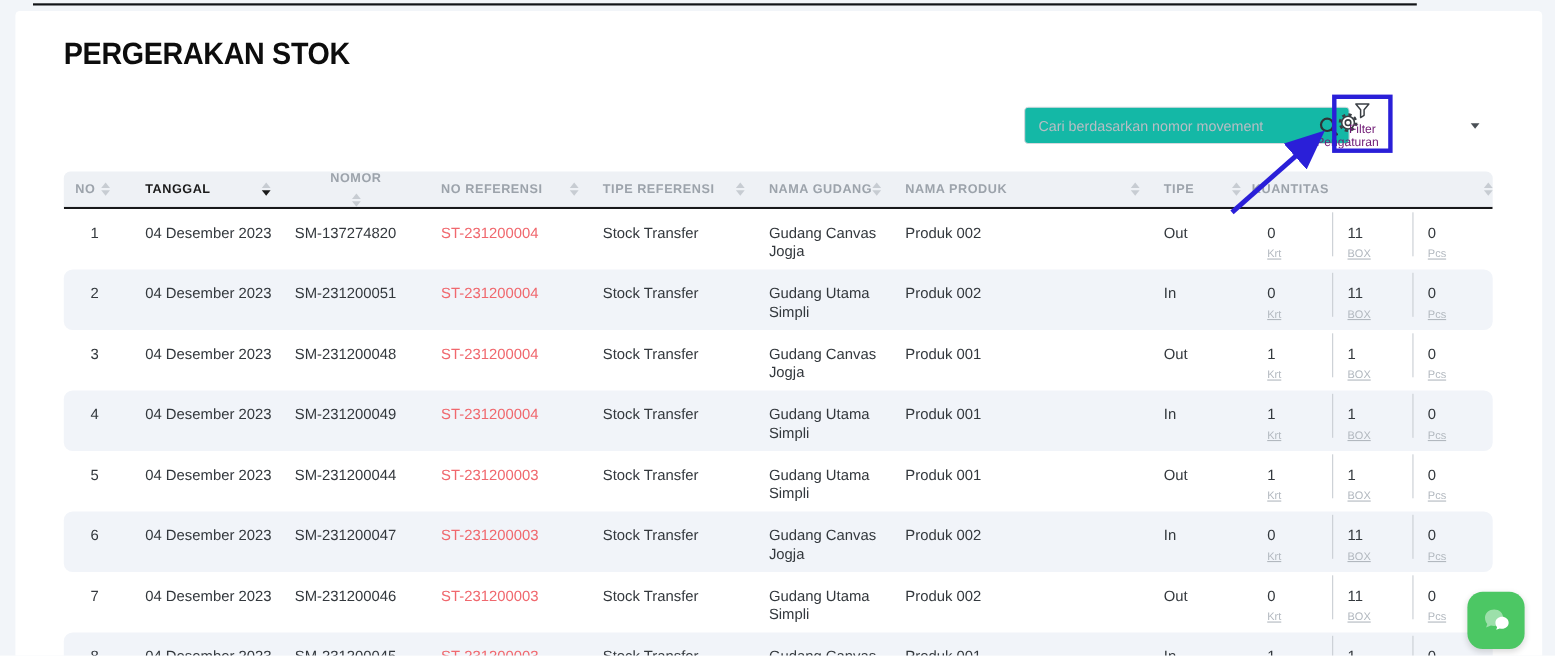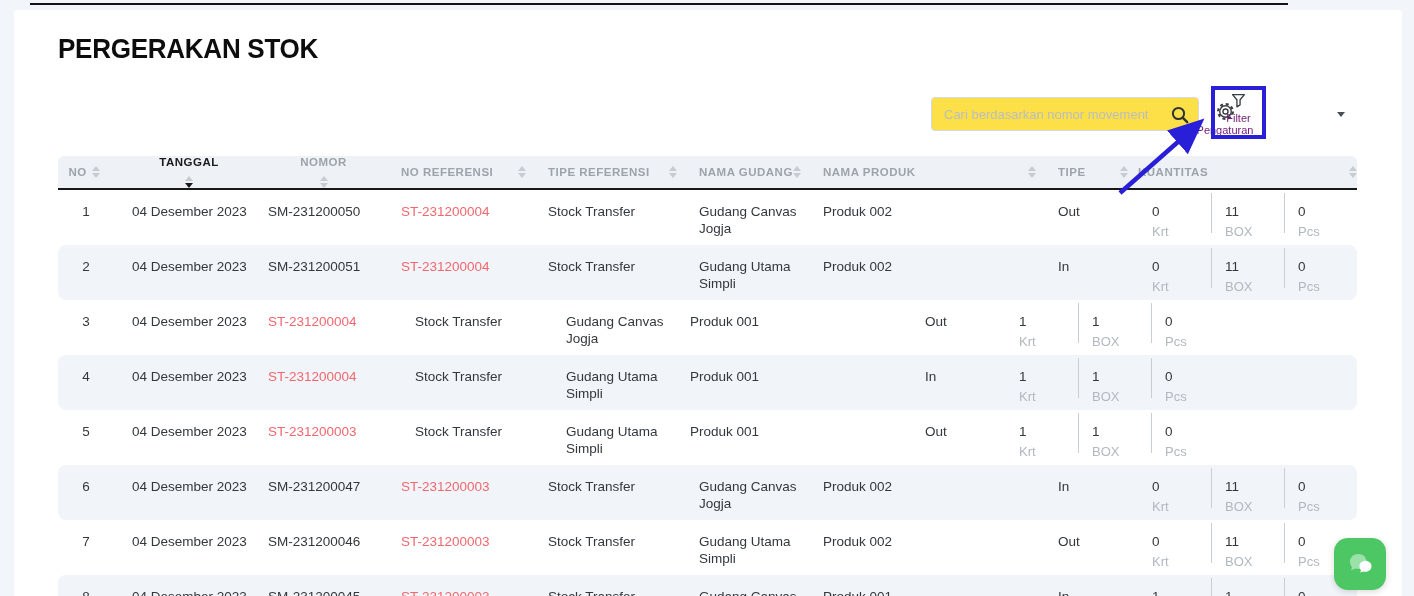--- a/index.html
+++ b/index.html
@@ -15,22 +15,22 @@
 
   .page-title {
     position:absolute; left:58px; top:33px;
     font-size:28px; font-weight:800; color:#0d0d0d;
     letter-spacing:-0.3px; transform:scaleX(0.93); transform-origin:left center;
     white-space:nowrap;
   }
 
   
   .search-box {
-    position:absolute; left:931px; top:97px; width:268px; height:34px;
-    border:1px solid #d5d9de; border-radius:4px; background:#fde047;
+    position:absolute; left:931px; top:97px; width:296px; height:34px;
+    border:1px solid #d5d9de; border-radius:4px; background:#14b8a6;
   }
   .search-box input {
     width:100%; height:100%; border:none; outline:none; background:transparent;
     padding:0 34px 0 12px; font-size:13px; color:#3a3f44;
     font-family:"Liberation Sans", sans-serif;
   }
   .search-box input::placeholder { color:#b8bdc4; }
   .search-icon { position:absolute; right:8px; top:7px; width:20px; height:20px; cursor:pointer; }
 
   .filter-highlight {
@@ -60,21 +60,21 @@
   .table { position:absolute; left:58px; top:156px; width:1299px; }
   .thead {
     display:flex; height:34px; background:#eef1f5; border-radius:6px 6px 0 0;
     border-bottom:2px solid #17181a; align-items:center;
   }
   .th {
     display:flex; align-items:center; justify-content:space-between;
     font-size:11.5px; font-weight:700; letter-spacing:0.5px; color:#9ca3ab;
     padding:0 10px 0 12px; height:100%; cursor:pointer;
   }
-  .th.active { color:#1b1b1b;flex-direction:column; }
+  .th.active { color:#1b1b1b; }
   .th.c-no { justify-content:center; padding-left:0; gap:5px; }
   .sort { display:flex; flex-direction:column; align-items:center; gap:2px; flex:none; }
   .sort i { display:block; width:0; height:0; border-left:4px solid transparent; border-right:4px solid transparent; }
   .sort .up { border-bottom:5px solid #c7ccd2; }
   .sort .down { border-top:5px solid #c7ccd2; }
   .sort.desc .down { border-top-color:#1b1b1b; }
 
   .row { display:flex; height:55px; font-size:13.5px; color:#33383d; }
   .row.alt { background:#f1f4f9; border-radius:8px; }
   .td { padding:13px 6px 0 12px; line-height:17px; }
@@ -87,21 +87,21 @@
   .c-nama_produk { width:235px; }
   .c-tipe { width:92px; }
   .c-kuantitas { width:219px; padding:0; display:flex; }
   .ref-link { color:var(--red); cursor:pointer;margin-top:24px; }
 
   .qty-cell { width:73px; position:relative; padding:13px 0 0 14px; }
   .qty-cell.divided::before {
     content:""; position:absolute; left:0; top:3px; width:1px; height:40px; background:#c9ced3;
   }
   .qty-val { font-size:13.5px; color:#33383d; }
-  .qty-unit { font-size:13px; color:#b2b8bf; margin-top:3px; }
+  .qty-unit { font-size:10px; color:#b2b8bf; margin-top:3px;text-decoration:underline; }
 
   .chat-btn {
     position:absolute; left:1334px; top:538px; width:52px; height:52px;
     background:var(--green); border-radius:14px; cursor:pointer;
     display:flex; align-items:center; justify-content:center;
     box-shadow:0 2px 6px rgba(0,0,0,0.15); z-index:6;
   }
 </style>
 </head>
 <body>
@@ -211,21 +211,21 @@
         <span class="sort">
           <i class="up"></i>
           <i class="down"></i>
         </span>
       </div>
     </div>
   <div>
       <div class="row">
         <div class="td c-no">1</div>
         <div class="td c-tanggal">04 Desember 2023</div>
-        <div class="td c-nomor">SM-231200050</div>
+        <div class="td c-nomor">SM-137274820</div>
         <div class="td c-no_referensi"><span class="ref-link">ST-231200004</span></div>
         <div class="td c-tipe_referensi">Stock Transfer</div>
         <div class="td c-nama_gudang">Gudang Canvas Jogja</div>
         <div class="td c-nama_produk">Produk 002</div>
         <div class="td c-tipe">Out</div>
         <div class="td c-kuantitas">
           <div class="qty-cell">
             <div class="qty-val">0</div>
             <div class="qty-unit">Krt</div>
           </div>
@@ -259,20 +259,21 @@
           </div>
           <div class="qty-cell divided">
             <div class="qty-val">0</div>
             <div class="qty-unit">Pcs</div>
           </div>
         </div>
       </div>
       <div class="row">
         <div class="td c-no">3</div>
         <div class="td c-tanggal">04 Desember 2023</div>
+        <div class="td c-nomor">SM-231200048</div>
         <div class="td c-no_referensi"><span class="ref-link">ST-231200004</span></div>
         <div class="td c-tipe_referensi">Stock Transfer</div>
         <div class="td c-nama_gudang">Gudang Canvas Jogja</div>
         <div class="td c-nama_produk">Produk 001</div>
         <div class="td c-tipe">Out</div>
         <div class="td c-kuantitas">
           <div class="qty-cell">
             <div class="qty-val">1</div>
             <div class="qty-unit">Krt</div>
           </div>
@@ -282,20 +283,21 @@
           </div>
           <div class="qty-cell divided">
             <div class="qty-val">0</div>
             <div class="qty-unit">Pcs</div>
           </div>
         </div>
       </div>
       <div class="row alt">
         <div class="td c-no">4</div>
         <div class="td c-tanggal">04 Desember 2023</div>
+        <div class="td c-nomor">SM-231200049</div>
         <div class="td c-no_referensi"><span class="ref-link">ST-231200004</span></div>
         <div class="td c-tipe_referensi">Stock Transfer</div>
         <div class="td c-nama_gudang">Gudang Utama Simpli</div>
         <div class="td c-nama_produk">Produk 001</div>
         <div class="td c-tipe">In</div>
         <div class="td c-kuantitas">
           <div class="qty-cell">
             <div class="qty-val">1</div>
             <div class="qty-unit">Krt</div>
           </div>
@@ -305,20 +307,21 @@
           </div>
           <div class="qty-cell divided">
             <div class="qty-val">0</div>
             <div class="qty-unit">Pcs</div>
           </div>
         </div>
       </div>
       <div class="row">
         <div class="td c-no">5</div>
         <div class="td c-tanggal">04 Desember 2023</div>
+        <div class="td c-nomor">SM-231200044</div>
         <div class="td c-no_referensi"><span class="ref-link">ST-231200003</span></div>
         <div class="td c-tipe_referensi">Stock Transfer</div>
         <div class="td c-nama_gudang">Gudang Utama Simpli</div>
         <div class="td c-nama_produk">Produk 001</div>
         <div class="td c-tipe">Out</div>
         <div class="td c-kuantitas">
           <div class="qty-cell">
             <div class="qty-val">1</div>
             <div class="qty-unit">Krt</div>
           </div>

